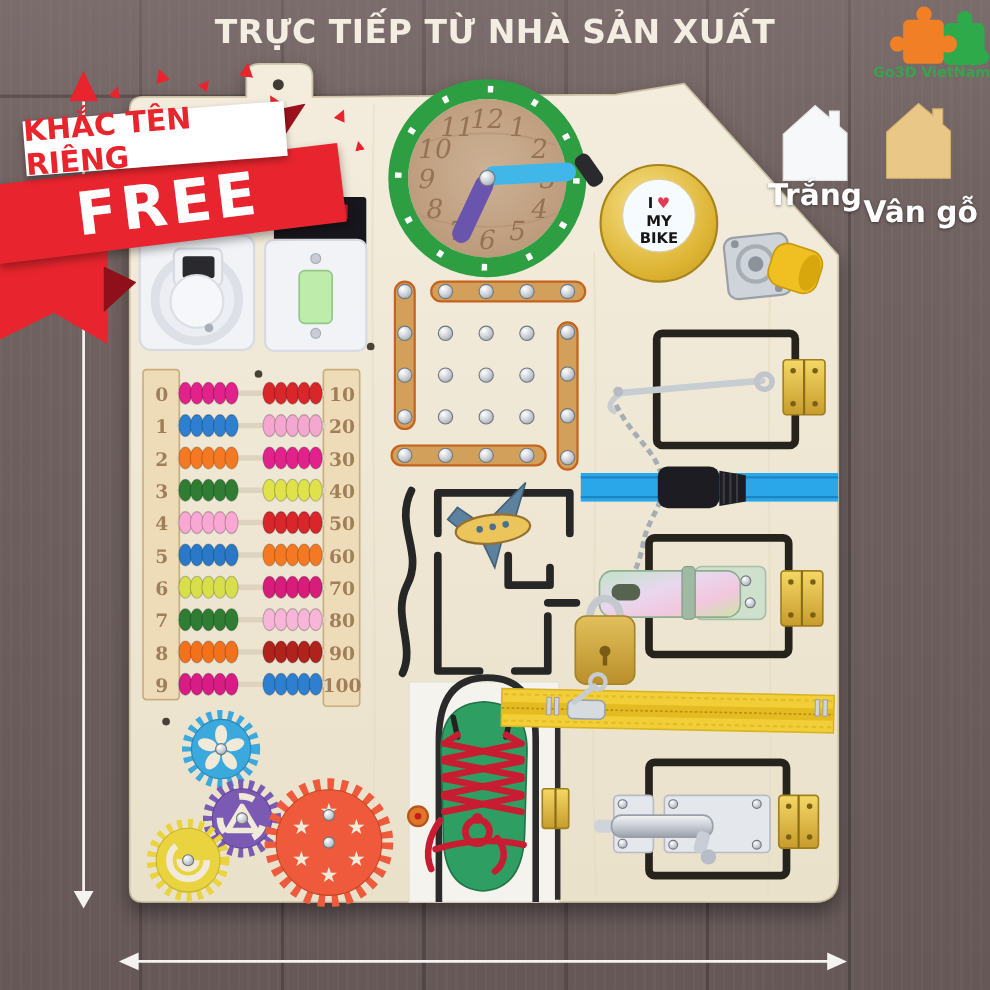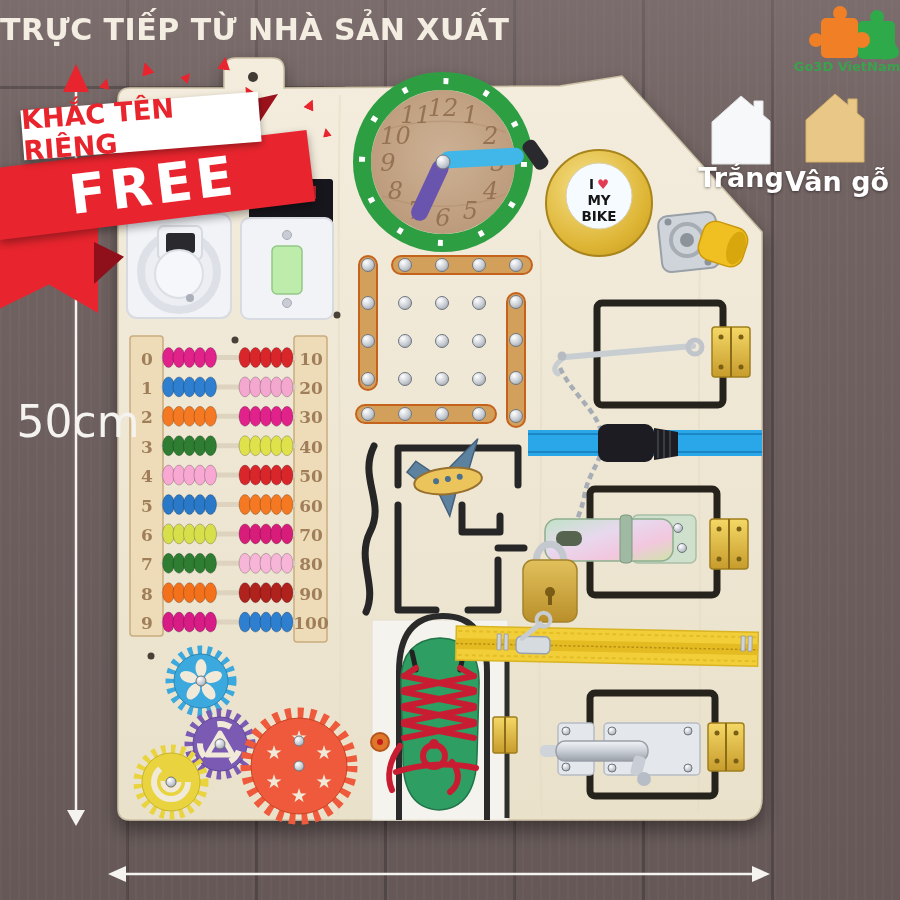--- a/index.html
+++ b/index.html
@@ -8,21 +8,21 @@
          background:#6e6160;}
   .wood{position:absolute;inset:0;
     background:
       linear-gradient(180deg, rgba(132,117,118,.45) 0%, rgba(132,117,118,0) 18%),
       repeating-linear-gradient(90deg, rgba(255,255,255,.028) 0 2px, rgba(0,0,0,0) 2px 9px),
       repeating-linear-gradient(90deg, rgba(0,0,0,0) 0 126px, rgba(0,0,0,.20) 126px 129px),
       linear-gradient(180deg,#746665 0%, #6b5e5d 55%, #655857 100%);}
   .wood-seam{position:absolute;left:0;top:86px;width:345px;height:3px;background:rgba(0,0,0,.22);}
   svg.art{position:absolute;left:0;top:0;z-index:1;}
   .overlay{position:absolute;z-index:2;}
-  .title{left:0;top:12px;width:900px;color:#f3ede2;font-weight:bold;
+  .title{left:0;top:12px;width:900px;text-align:center;color:#f3ede2;font-weight:bold;
          font-size:30px;letter-spacing:.5px;}
   .logo-text{left:791px;top:59px;width:112px;text-align:center;color:#3aa24c;font-weight:bold;font-size:13px;}
   .banner-white{left:22px;top:101px;width:238px;height:50px;background:#ffffff;
       transform:rotate(-4.5deg);display:flex;align-items:center;justify-content:center;
       color:#e8242c;font-weight:bold;font-size:27px;box-shadow:0 3px 7px rgba(0,0,0,.35);z-index:4;}
   .banner-red{left:-6px;top:149px;width:318px;height:72px;background:#e8252e;
       transform:rotate(-7deg);display:flex;align-items:center;justify-content:center;
       color:#fff;font-weight:bold;font-size:54px;letter-spacing:4px;
       box-shadow:0 4px 9px rgba(0,0,0,.35);z-index:3;}
   .ribbon-tail{left:0;top:203px;width:98px;height:110px;background:#e8252e;z-index:2;
@@ -631,16 +631,15 @@
   <div class="overlay confetti" style="left:100px;top:78px;width:11px;height:11px;transform:rotate(15deg)"></div>
   <div class="overlay confetti" style="left:140px;top:62px;width:13px;height:13px;transform:rotate(-18deg)"></div>
   <div class="overlay confetti" style="left:182px;top:72px;width:10px;height:10px;transform:rotate(40deg)"></div>
   <div class="overlay confetti" style="left:218px;top:57px;width:13px;height:13px;transform:rotate(8deg)"></div>
   <div class="overlay confetti" style="left:243px;top:86px;width:10px;height:10px;transform:rotate(-30deg)"></div>
   <div class="overlay confetti" style="left:200px;top:98px;width:9px;height:9px;transform:rotate(62deg)"></div>
   <div class="overlay confetti" style="left:305px;top:99px;width:11px;height:11px;transform:rotate(24deg)"></div>
   <div class="overlay confetti" style="left:322px;top:128px;width:9px;height:9px;transform:rotate(-12deg)"></div>
 
   <div class="overlay swatch-label" style="left:686px;top:162px">Trắng</div>
-  <div class="overlay swatch-label" style="left:782px;top:166px">Vân gỗ</div>
-
-  <div class="overlay dim-label" style="left:16px;top:396px;width:124px">50cm</div>
+  <div class="overlay swatch-label" style="left:782px;top:178px">Vân gỗ</div>
+
 </div>
 
 </body></html>

